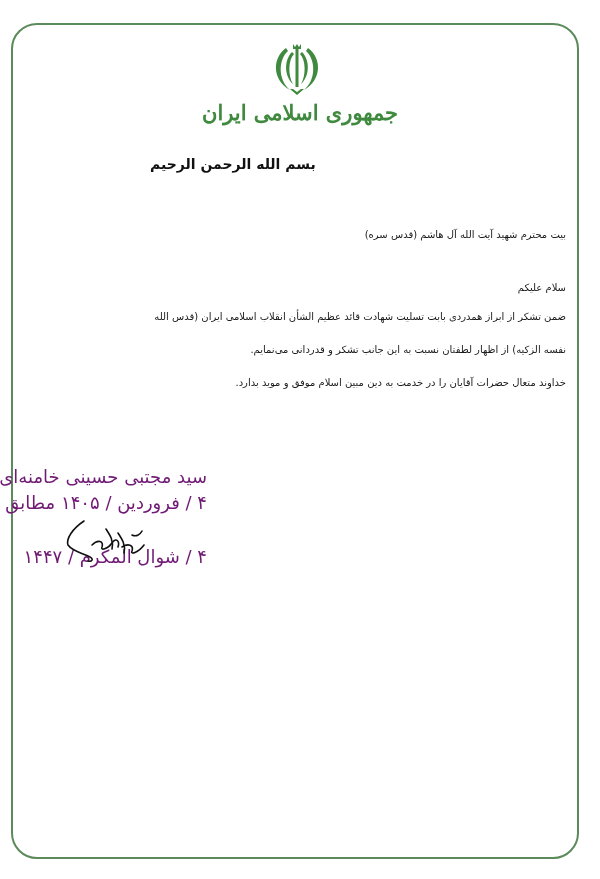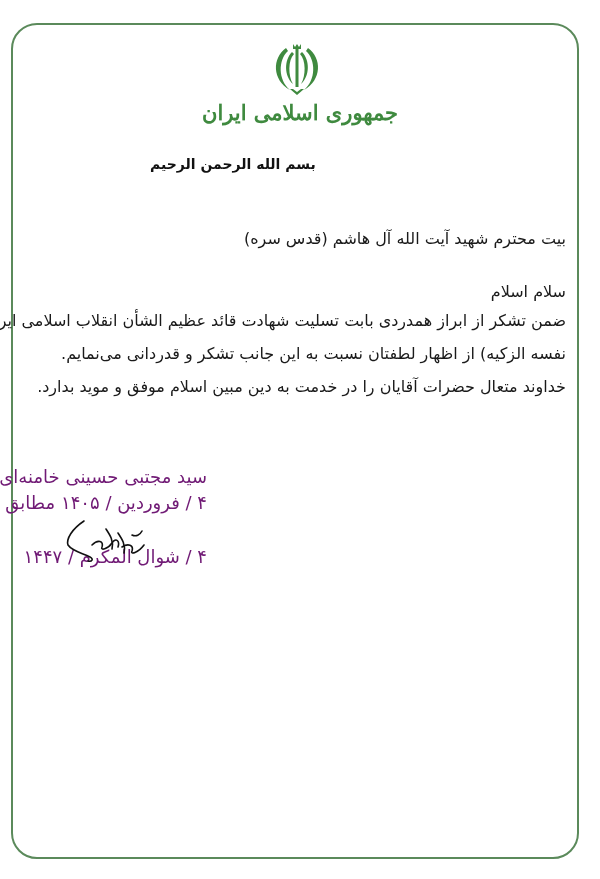--- a/index.html
+++ b/index.html
@@ -53,21 +53,21 @@
       text-align: left;
       direction: rtl;
       font-size: 14px;
       font-weight: bold;
       color: #111;
     }
     .text-line {
       position: absolute;
       direction: rtl;
       text-align: right;
-      font-size: 16px;
+      font-size: 10px;
       color: #1a1a1a;
       white-space: nowrap;
     }
     .addressee { right: 34px; top: 229px; }
     .greeting { right: 34px; top: 282px; }
     .body-1 { right: 34px; top: 311px; }
     .body-2 { right: 34px; top: 344px; margin-left: 24px; }
     .body-3 { right: 34px; top: 377px; }
 
     .sig-block {
@@ -111,21 +111,21 @@
     <path d="M24 47 L31 53 L38 47 L35 47 L31 50 L27 47 Z"></path>
   </g>
 </svg>
 
 <div class="country-name">جمهوری اسلامی ایران</div>
 
 <div class="bismillah">بسم الله الرحمن الرحیم</div>
 
 <div class="text-line addressee">بیت محترم شهید آیت الله آل هاشم (قدس سره)</div>
 
-<div class="text-line greeting">سلام اسلام</div>
+<div class="text-line greeting">سلام علیکم</div>
 
 <div class="text-line body-1">ضمن تشکر از ابراز همدردی بابت تسلیت شهادت قائد عظیم الشأن انقلاب اسلامی ایران (قدس الله</div>
 <div class="text-line body-2">نفسه الزکیه) از اظهار لطفتان نسبت به این جانب تشکر و قدردانی می‌نمایم.</div>
 <div class="text-line body-3">خداوند متعال حضرات آقایان را در خدمت به دین مبین اسلام موفق و موید بدارد.</div>
 
 <div class="sig-block sig-name">سید مجتبی حسینی خامنه‌ای</div>
 <div class="sig-block sig-date1">۴ / فروردین / ۱۴۰۵ مطابق با</div>
 <div class="sig-block sig-date2">۴ / شوال المکرم / ۱۴۴۷</div>
 
 <svg class="signature" viewBox="0 0 90 50" xmlns="http://www.w3.org/2000/svg">

